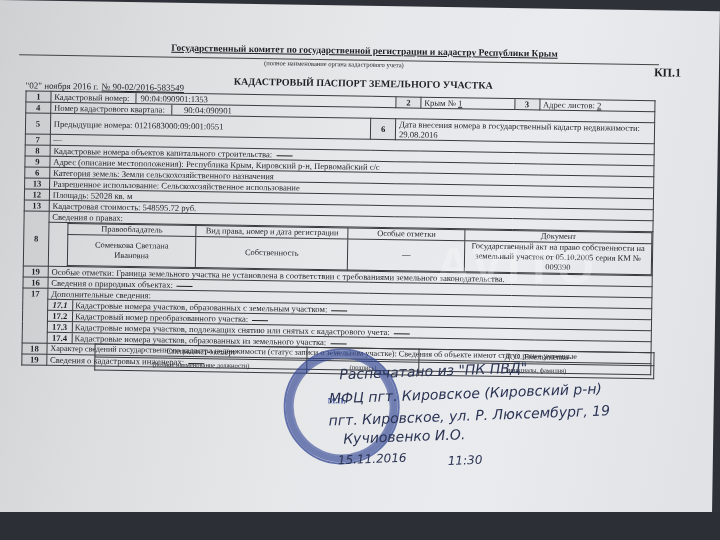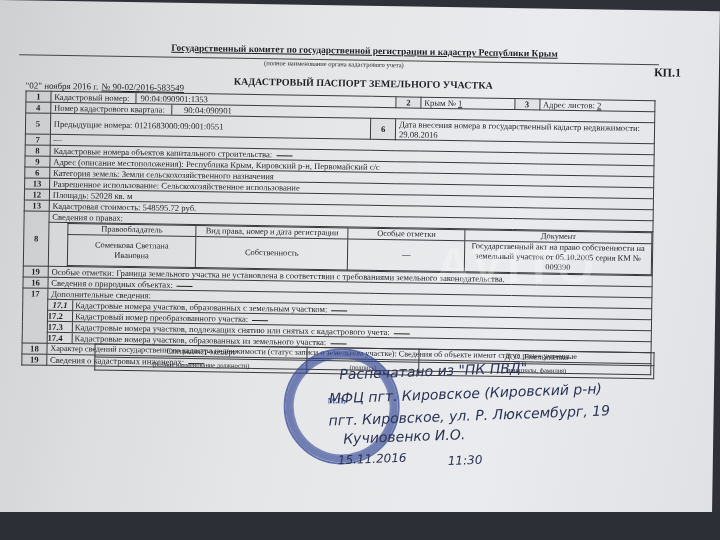--- a/index.html
+++ b/index.html
@@ -132,33 +132,33 @@
       <td colspan="6">Дополнительные сведения:</td>
     </tr>
     <tr>
       <td colspan="6" style="padding:0">
         <span style="display:inline-block;width:24px;text-align:center;font-weight:bold;border-right:1px solid #3a3b3f;font-style:italic;">17.1</span>
         <span>Кадастровые номера участков, образованных с земельным участком:</span><span class="dash"></span>
       </td>
     </tr>
     <tr>
       <td colspan="6" style="padding:0">
-        <span style="display:inline-block;width:24px;text-align:left;font-weight:bold;border-right:1px solid #3a3b3f;">17.2</span>
+        <span style="display:inline-block;width:24px;text-align:center;font-weight:bold;border-right:1px solid #3a3b3f;">17.2</span>
         <span>Кадастровый номер преобразованного участка:</span><span class="dash"></span>
       </td>
     </tr>
     <tr>
       <td colspan="6" style="padding:0">
-        <span style="display:inline-block;width:24px;font-weight:bold;border-right:1px solid #3a3b3f;">17.3</span>
+        <span style="display:inline-block;width:24px;text-align:center;font-weight:bold;border-right:1px solid #3a3b3f;">17.3</span>
         <span>Кадастровые номера участков, подлежащих снятию или снятых с кадастрового учета:</span><span class="dash"></span>
       </td>
     </tr>
     <tr>
       <td colspan="6" style="padding:0">
-        <span style="display:inline-block;width:24px;text-align:left;font-weight:bold;border-right:1px solid #3a3b3f;">17.4</span>
+        <span style="display:inline-block;width:24px;text-align:center;font-weight:bold;border-right:1px solid #3a3b3f;">17.4</span>
         <span>Кадастровые номера участков, образованных из земельного участка:</span><span class="dash"></span>
       </td>
     </tr>
     <tr>
       <td class="n">18</td>
       <td colspan="6" style="font-size:8.2px">Характер сведений государственного кадастра недвижимости (статус записи о земельном участке): Сведения об объекте имеют статус ранее учтенные</td>
     </tr>
     <tr>
       <td class="n">19</td>
       <td colspan="6"><span>Сведения о кадастровых инженерах:</span><span class="dash"></span></td>

